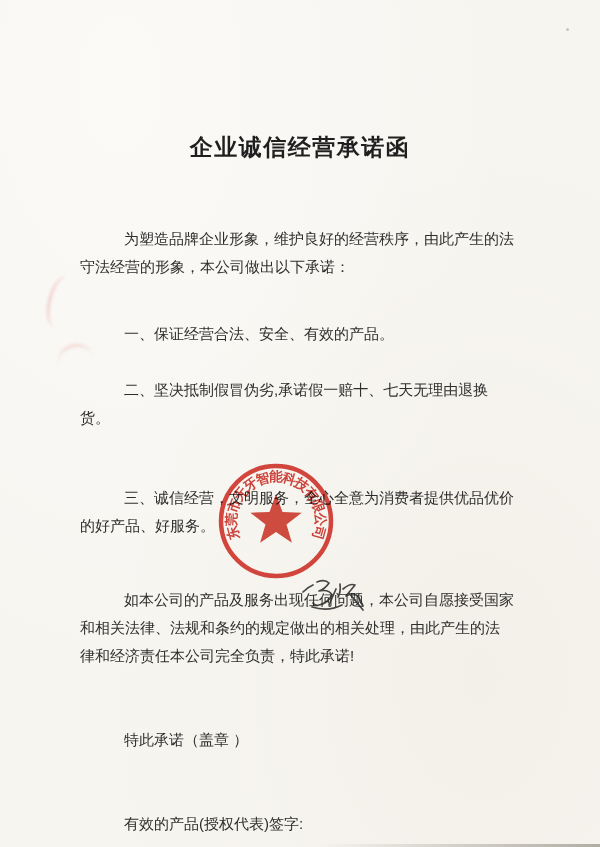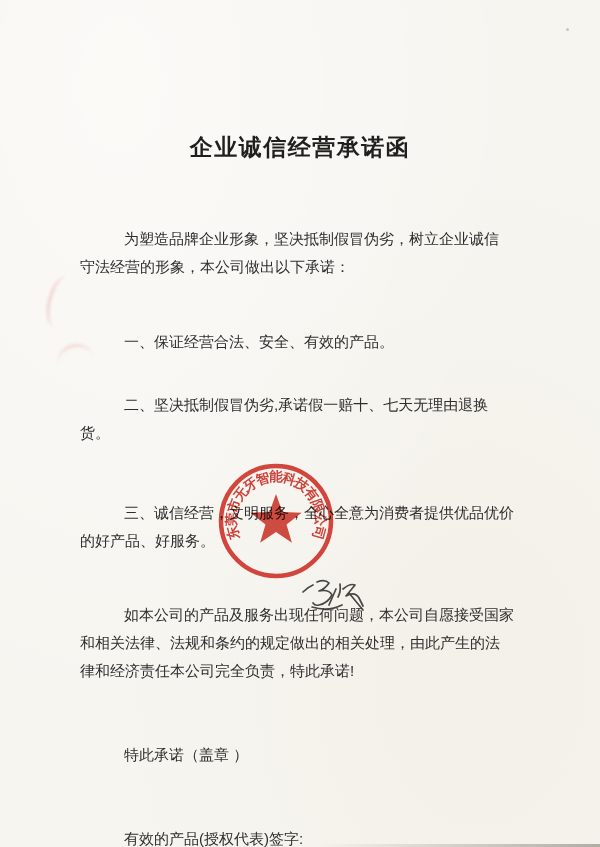--- a/index.html
+++ b/index.html
@@ -20,22 +20,22 @@
     position:absolute;top:132px;left:0;right:0;
     text-align:center;font-size:23px;line-height:30px;font-weight:bold;
     letter-spacing:1.5px;color:#1f1f1f;
   }
   .content{
     position:absolute;left:80px;top:197px;width:436px;
     font-size:15px;line-height:28px;color:#2e2e2e;
     white-space:pre-line;
   }
   .content p{margin:0;text-indent:44px;}
-  .content p.p1{margin-top:19px;}
-  .content p.p2{margin-top:7px;}
+  .content p.p1{margin-top:11px;}
+  .content p.p2{}
   .content p.p3{margin-top:24px;}
   .content p.p4{margin-top:18px;}
   .company-line{margin-top:31px;text-indent:25px;}
   .signature-line{margin-top:37px;text-indent:25px;}
   .seal{
     position:absolute;left:0;top:0;width:600px;height:847px;
     pointer-events:none;mix-blend-mode:multiply;opacity:.9;
   }
   .signature-svg{
     position:absolute;left:298px;top:573px;width:72px;height:44px;
@@ -61,21 +61,21 @@
   }
 </style>
 </head>
 <body>
 
 <div class="page">
 
   <div class="title">企业诚信经营承诺函</div>
 
   <div class="content">
-    <p class="p0">为塑造品牌企业形象，坚决抵制假冒伪劣，树立企业诚信
+    <p class="p0">为塑造品牌企业形象，维护良好的经营秩序，由此产生的法
 守法经营的形象，本公司做出以下承诺：</p>
     <p class="p1">一、保证经营合法、安全、有效的产品。</p>
     <p class="p2">二、坚决抵制假冒伪劣,承诺假一赔十、七天无理由退换货。</p>
     <p class="p3">三、诚信经营，文明服务，全心全意为消费者提供优品优价
 的好产品、好服务。</p>
     <p class="p4">如本公司的产品及服务出现任何问题，本公司自愿接受国家
 和相关法律、法规和条约的规定做出的相关处理，由此产生的法
 律和经济责任本公司完全负责，特此承诺!</p>
 
     <p class="company-line">特此承诺（盖章 ）</p>

